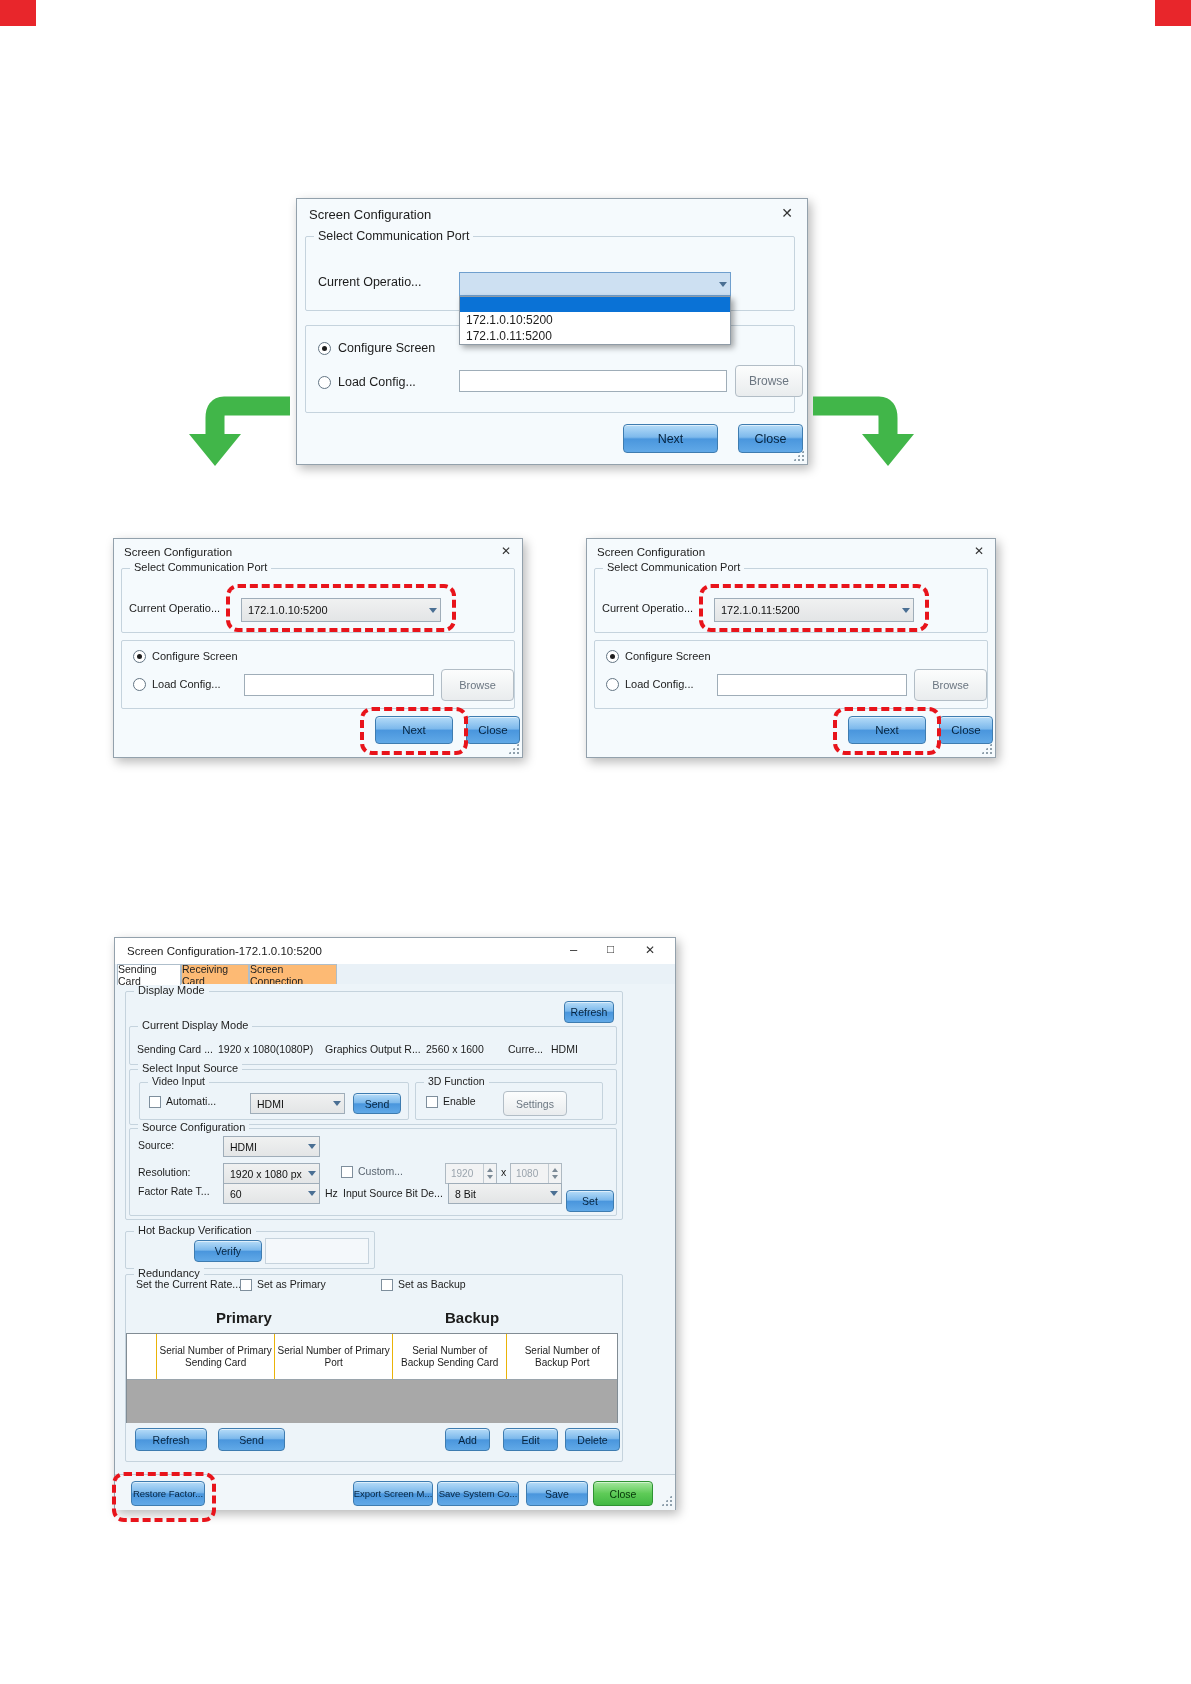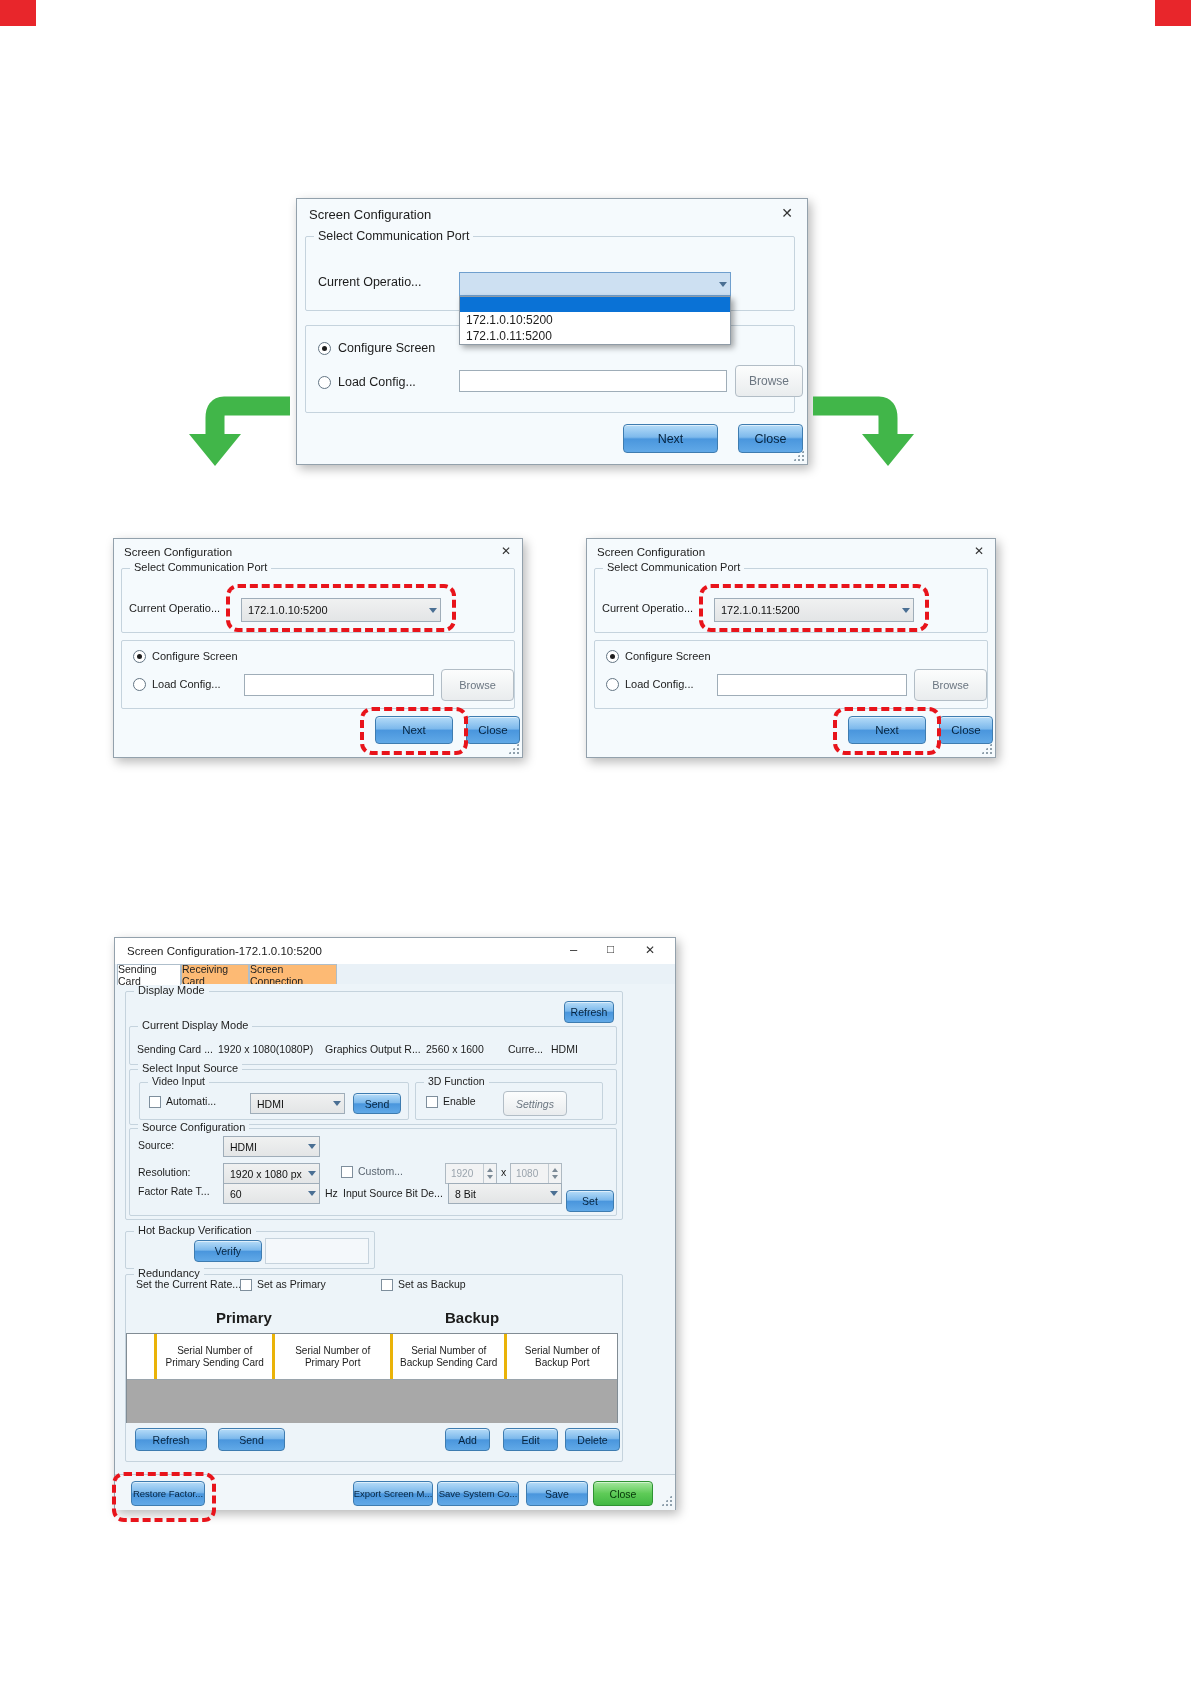--- a/index.html
+++ b/index.html
@@ -50,21 +50,21 @@
   .spin .arr i.up{border-bottom:4px solid #7c8a96;}
   .spin .arr i.dn{border-top:4px solid #7c8a96;}
   .grip{position:absolute;right:3px;bottom:3px;width:11px;height:11px;
         background-image:radial-gradient(#8fa0ac 1px,transparent 1.3px);
         background-size:4px 4px;clip-path:polygon(100% 0,100% 100%,0 100%);}
   
   .tab{position:absolute;top:0;height:19px;display:flex;align-items:center;justify-content:center;
        border:1px solid #aebecb;border-bottom:none;background:#fdba74;color:#222;}
   .tab.active{background:#fff;height:20px;z-index:2;}
   
-  .tblcell{box-sizing:border-box;border-right:3px solid #eab308;display:flex;align-items:center;
+  .tblcell{box-sizing:border-box;border-right:1px solid #eab308;display:flex;align-items:center;
            justify-content:center;text-align:center;padding:1px 2px;line-height:1.15;}
   .corner{position:absolute;width:36px;height:26px;background:#e8262b;}
 </style>
 </head>
 <body>
 
 <div id="canvas">
 
   <div class="corner" style="left:0;top:0;"></div>
   <div class="corner" style="left:1155px;top:0;"></div>
@@ -207,21 +207,21 @@
     <div class="combo" style="left:135px;top:155px;width:93px;height:19px;">
       <span class="tx" style="font-size:10.5px;">HDMI</span>
       <span class="chev"></span>
     </div>
     <div class="btn btn-blue" style="left:238px;top:155px;width:46px;height:19px;font-size:10.5px;">Send</div>
     <div class="grp" style="left:300px;top:144px;width:186px;height:36px;">
       <span class="lg onblue" style="font-size:10.5px;">3D Function</span>
     </div>
     <span class="cb" style="left:311px;top:158px;"></span>
     <div class="lbl" style="left:328px;top:157px;font-size:10.5px;">Enable</div>
-    <div class="btn btn-gray" style="left:388px;top:153px;width:62px;height:23px;font-size:10.5px;font-style:italic;">Settings</div>
+    <div class="btn btn-gray" style="left:388px;top:153px;width:62px;height:23px;font-size:10.5px;">Settings</div>
 
     <div class="grp" style="left:14px;top:190px;width:486px;height:86px;">
       <span class="lg onblue" style="font-size:11px;">Source Configuration</span>
     </div>
     <div class="lbl" style="left:23px;top:201px;font-size:10.5px;">Source:</div>
     <div class="combo" style="left:108px;top:198px;width:95px;height:19px;">
       <span class="tx" style="font-size:10.5px;">HDMI</span>
       <span class="chev"></span>
     </div>
     <div class="lbl" style="left:23px;top:228px;font-size:10.5px;">Resolution:</div>

